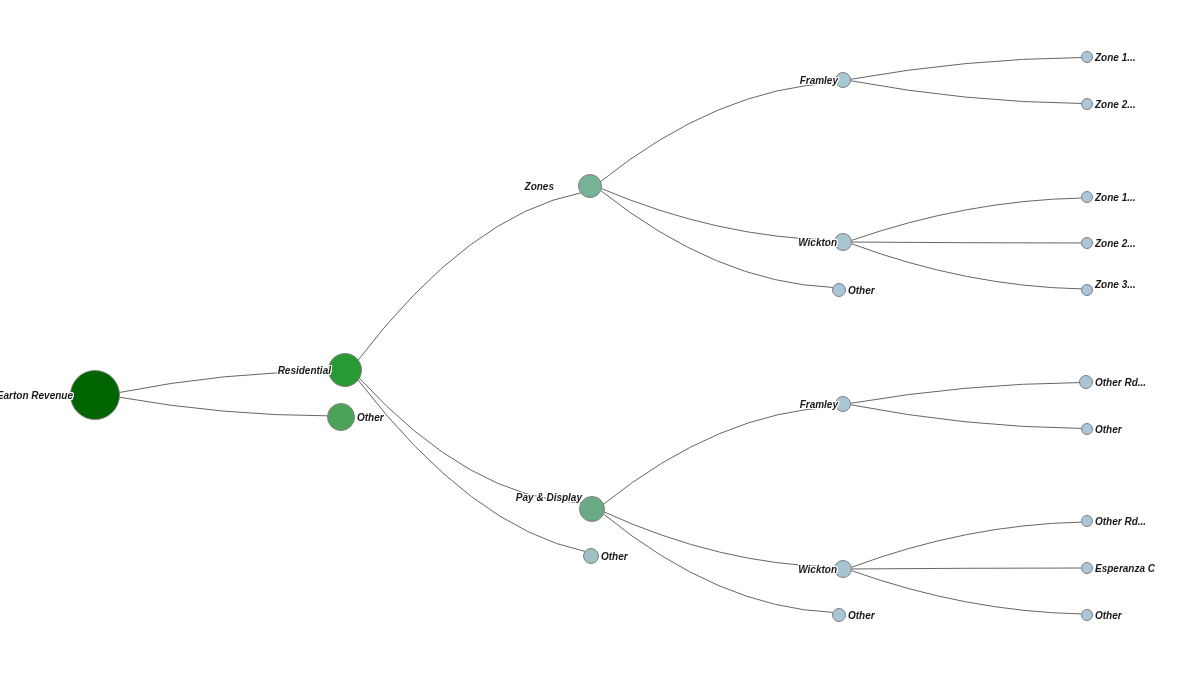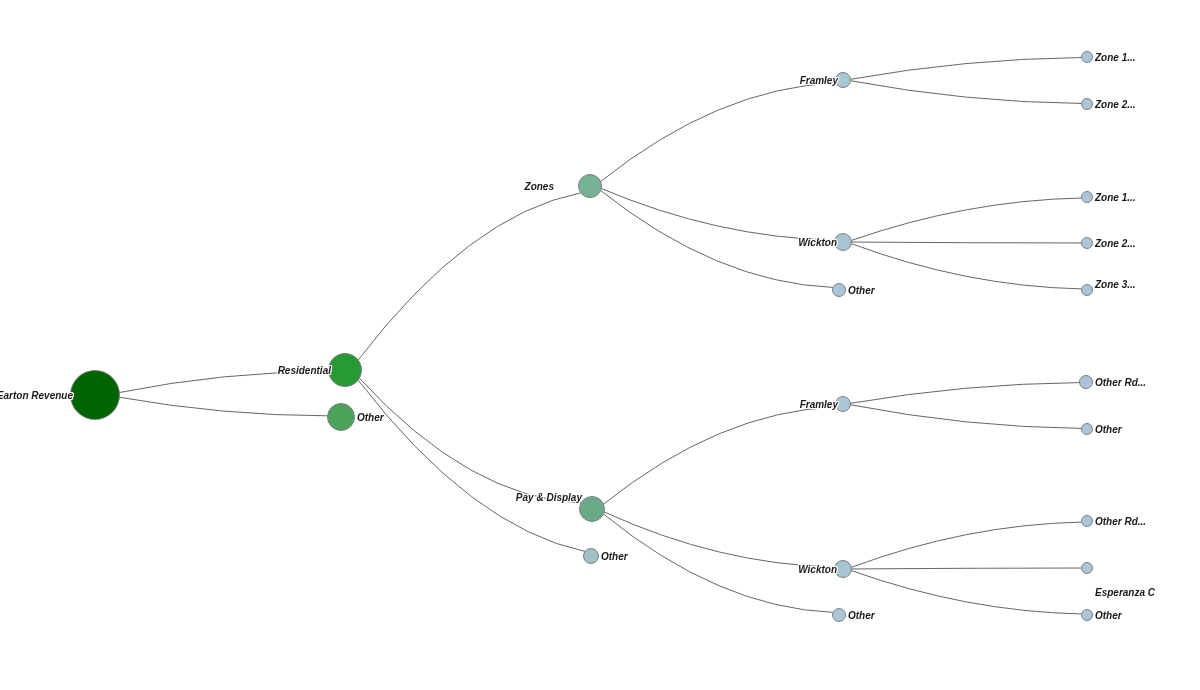--- a/index.html
+++ b/index.html
@@ -116,16 +116,16 @@
       <div class="node-label label-left" style="left: 837px; top: 569px;">Wickton</div>
       <div class="node-label label-right" style="left: 848px; top: 615px;">Other</div>
       <div class="node-label label-right" style="left: 1095px; top: 57px;">Zone 1...</div>
       <div class="node-label label-right" style="left: 1095px; top: 104px;">Zone 2...</div>
       <div class="node-label label-right" style="left: 1095px; top: 197px;">Zone 1...</div>
       <div class="node-label label-right" style="left: 1095px; top: 243px;">Zone 2...</div>
       <div class="node-label label-right" style="left: 1095px; top: 284px;">Zone 3...</div>
       <div class="node-label label-right" style="left: 1095px; top: 382px;">Other Rd...</div>
       <div class="node-label label-right" style="left: 1095px; top: 429px;">Other</div>
       <div class="node-label label-right" style="left: 1095px; top: 521px;">Other Rd...</div>
-      <div class="node-label label-right" style="left: 1095px; top: 568px; margin-top: 24px;">Esperanza C</div>
+      <div class="node-label label-right" style="left: 1095px; top: 568px;">Esperanza C</div>
       <div class="node-label label-right" style="left: 1095px; top: 615px;">Other</div>
     </div>
 </div>
 
 </body></html>

